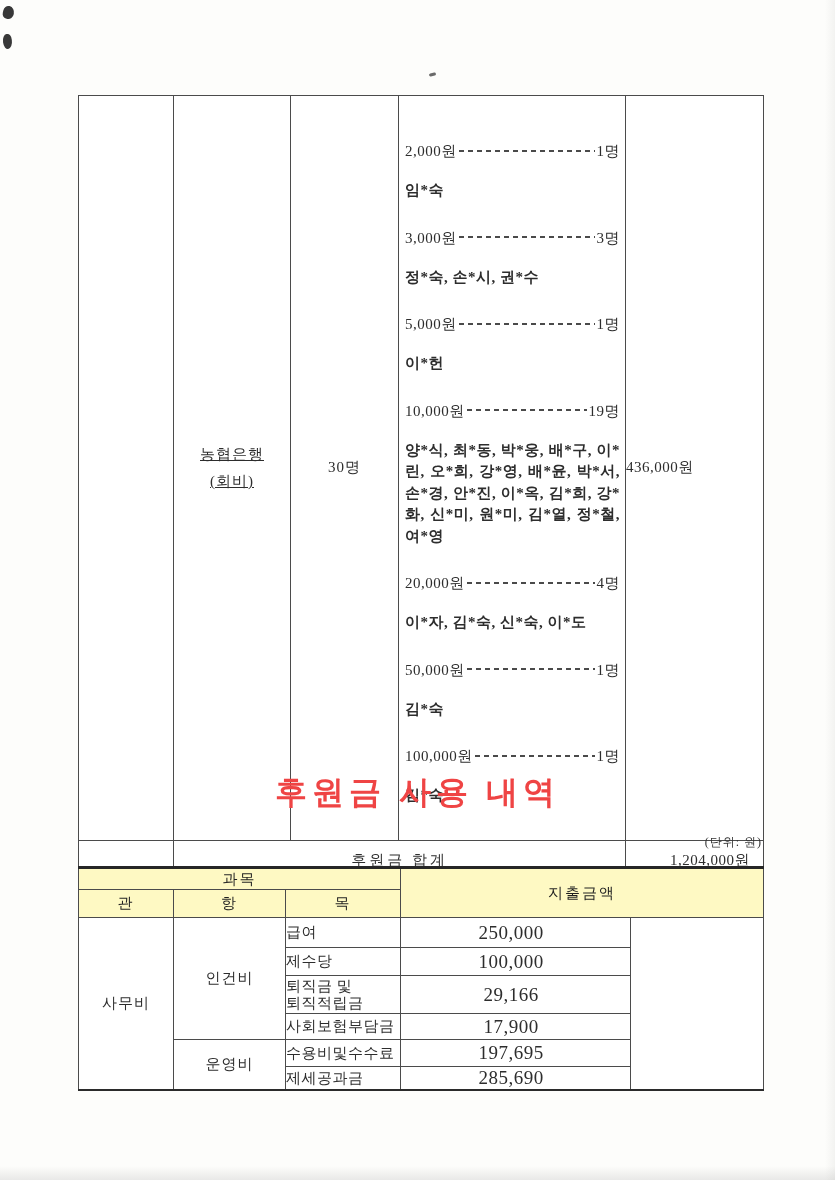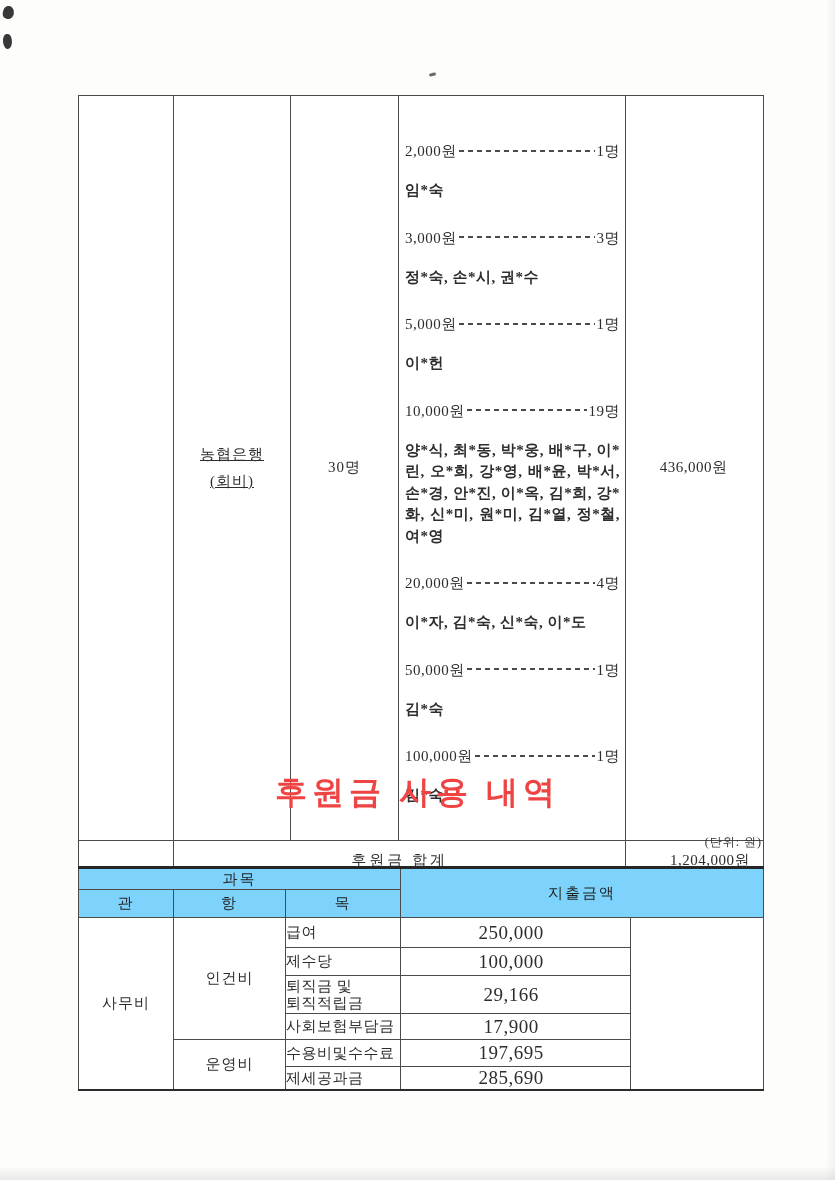--- a/index.html
+++ b/index.html
@@ -24,21 +24,21 @@
   td{border:1px solid #4b4b4b;padding:0;vertical-align:middle;font-size:15px;color:#2d2d2d;}
 
   
   #t1{left:78px;top:95px;width:685px;border:1px solid #3c3c3c;border-bottom:2px solid #2f2f2f;}
   #t1 .c1{width:95px;}  #t1 .c2{width:117px;} #t1 .c3{width:108px;}
   #t1 .c4{width:227px;} #t1 .c5{width:138px;}
   #t1 .mainrow{height:575px;}
   #t1 .sumrow{height:42px;padding-left:35px;}
   .bank-cell{text-align:center;line-height:27px;letter-spacing:1px;text-decoration:underline;}
   .count-cell{text-align:center;letter-spacing:1px;}
-  .amt-cell{text-align:center;padding-right:2px;letter-spacing:.5px;}
+  .amt-cell{text-align:left;padding-right:2px;letter-spacing:.5px;}
   .names-cell{vertical-align:top;padding:44px 5px 8px 6px;}
   .dgroup{margin-bottom:25px;}
   .dline{display:flex;align-items:flex-end;height:21px;letter-spacing:.5px;}
   .dline .leader{
     flex:1;height:2px;margin:0 2px;align-self:center;
     background-image:repeating-linear-gradient(90deg,#4a4a4a 0 5px,transparent 5px 9px);
   }
   .dnames{line-height:21.5px;letter-spacing:.5px;text-align:justify;word-break:break-all;margin-top:19px;font-weight:bold;}
   .sum-label{text-align:center;letter-spacing:3px;}
   .sum-amt{text-align:right;padding-right:13px;letter-spacing:.5px;}
@@ -50,21 +50,21 @@
   }
   .unit-note{position:absolute;right:73px;top:834px;font-size:12px;letter-spacing:1px;color:#333;}
 
   
   #t2{left:78px;top:866px;width:685px;border:1px solid #383838;border-top:3px solid #262626;border-bottom:2px solid #2b2b2b;}
   #t2 .c1{width:95px;} #t2 .c2{width:112px;} #t2 .c3{width:115px;}
   #t2 .c4{width:230px;} #t2 .c5{width:133px;}
   #t2 .hrow1{height:22px;} #t2 .hrow2{height:28px;}
   #t2 .r1{height:30px;} #t2 .r2{height:28px;} #t2 .r3{height:38px;}
   #t2 .r4{height:26px;} #t2 .r5{height:27px;} #t2 .r6{height:15px;}
-  .hd{background:#7dd3fc;text-align:center;letter-spacing:2px;color:#1f1f1f;}
+  .hd{background:#fef9c3;text-align:center;letter-spacing:2px;color:#1f1f1f;}
   .mok-cell{text-align:left;letter-spacing:.5px;}
   .mok2{line-height:17px;}
   .val-cell{text-align:center;padding-right:9px;letter-spacing:.5px;font-size:19px;}
   .gwan-cell,.hang-cell{text-align:center;letter-spacing:1px;}
 </style>
 </head>
 <body>
 
 <div class="page-shade"></div>
 <div class="artifact a1"></div>

